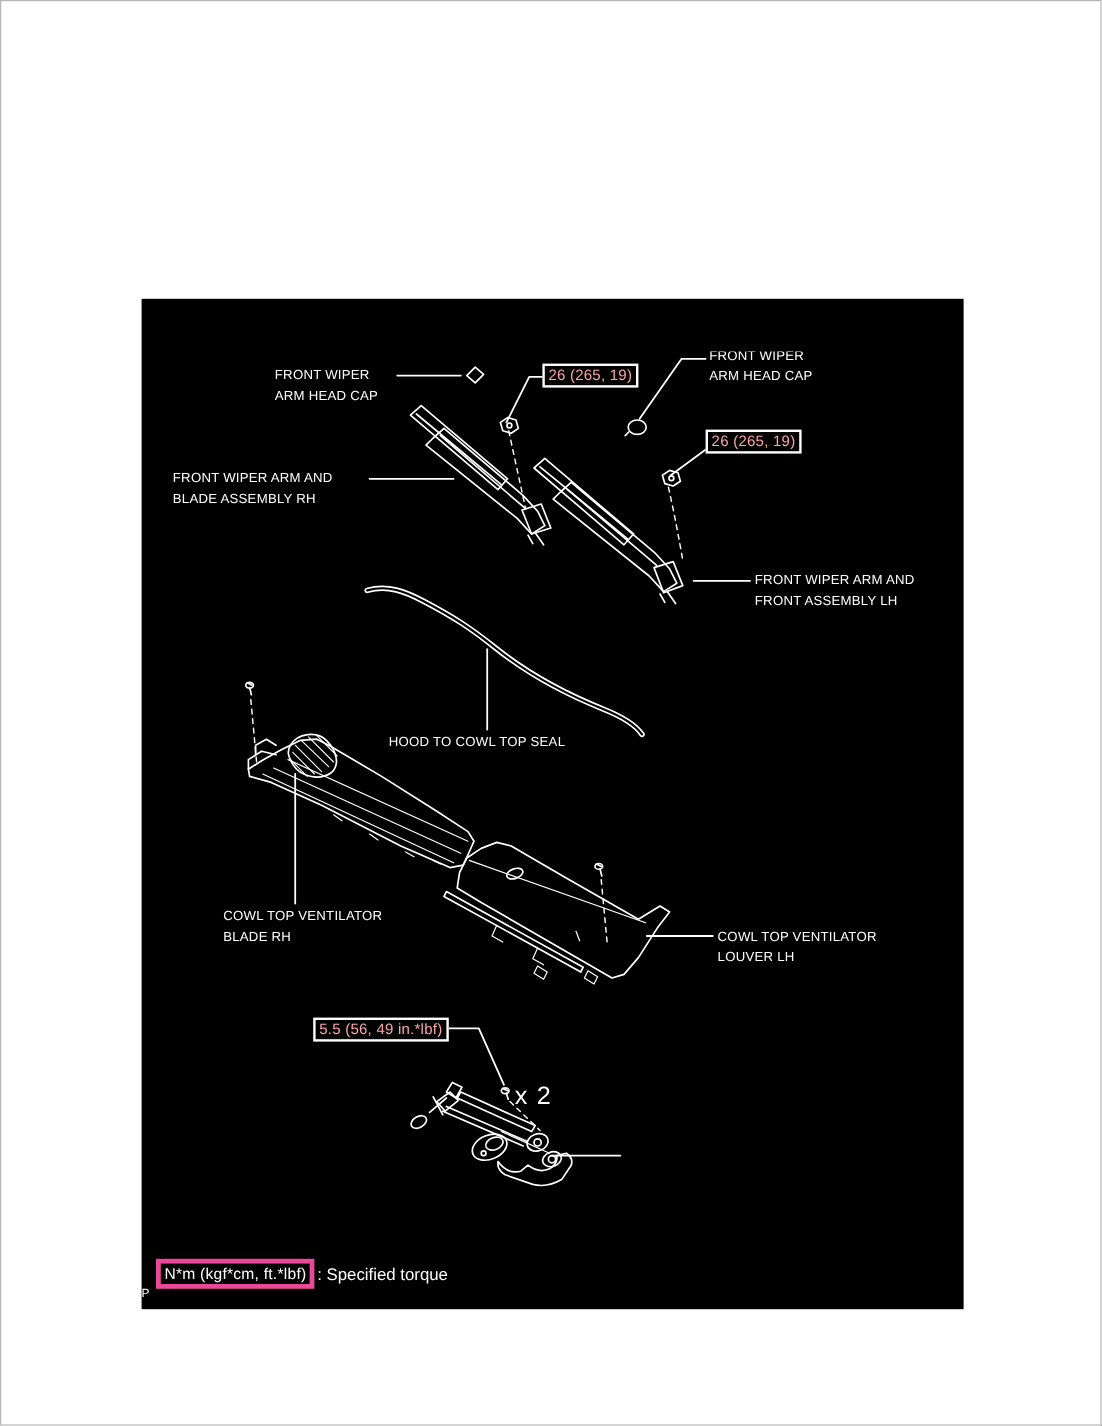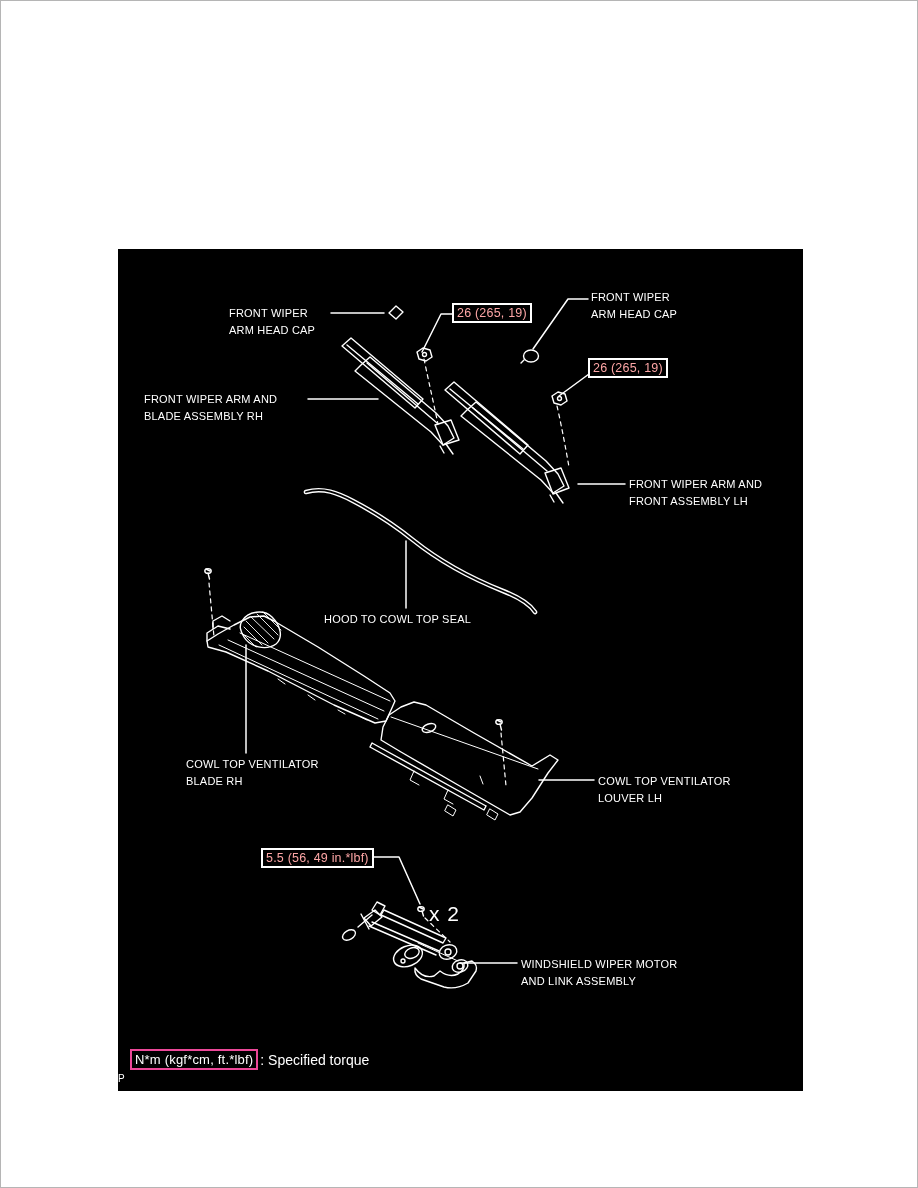--- a/index.html
+++ b/index.html
@@ -21,21 +21,21 @@
   .clip-top{height:33px;overflow:hidden;}
   .clip-top .l1{margin-top:-4px;}
   .torque-box{
     position:absolute;color:#fca5a5;border:2px solid #ffffff;background:#000;
     font-size:12.5px;line-height:14px;padding:1px 3px;white-space:nowrap;
     letter-spacing:.2px;
   }
   .x2{position:absolute;left:311px;top:653px;color:#fff;font-size:21px;letter-spacing:1px;}
   .legend{position:absolute;left:12px;top:800px;display:flex;align-items:center;color:#fff;}
   .legend .unit-box{
-    border:2px solid #ec4899;background:#000;color:#fff;
+    border:4px solid #ec4899;background:#000;color:#fff;
     font-size:13px;line-height:15px;padding:1px 3px;white-space:nowrap;letter-spacing:.2px;
   }
   .legend .desc{font-size:14px;margin-left:2px;white-space:nowrap;}
   .pmark{position:absolute;left:0px;top:824px;color:#fff;font-size:10px;}
   
   .pos-headcap-left{left:111px;top:56px;}
   .pos-headcap-right{left:473px;top:44px;}
   .pos-arm-rh{left:26px;top:142px;}
   .pos-arm-lh{left:511px;top:227px;}
   .pos-seal{left:206px;top:362px;}
@@ -198,24 +198,20 @@
     <div class="lbl pos-louver-rh">
       <div>COWL TOP VENTILATOR</div>
       <div>BLADE RH</div>
     </div>
 
     <div class="lbl pos-louver-lh">
       <div>COWL TOP VENTILATOR</div>
       <div>LOUVER LH</div>
     </div>
 
-    <div class="lbl pos-motor">
-      <div>WINDSHIELD WIPER MOTOR</div>
-      <div>AND LINK ASSEMBLY</div>
-    </div>
 
     <div class="torque-box pos-tq-upper">26 (265, 19)</div>
     <div class="torque-box pos-tq-lower">26 (265, 19)</div>
     <div class="torque-box pos-tq-motor">5.5 (56, 49 in.*lbf)</div>
 
     <div class="x2">x 2</div>
 
     <div class="legend">
       <span class="unit-box">N*m (kgf*cm, ft.*lbf)</span>
       <span class="desc">: Specified torque</span>

